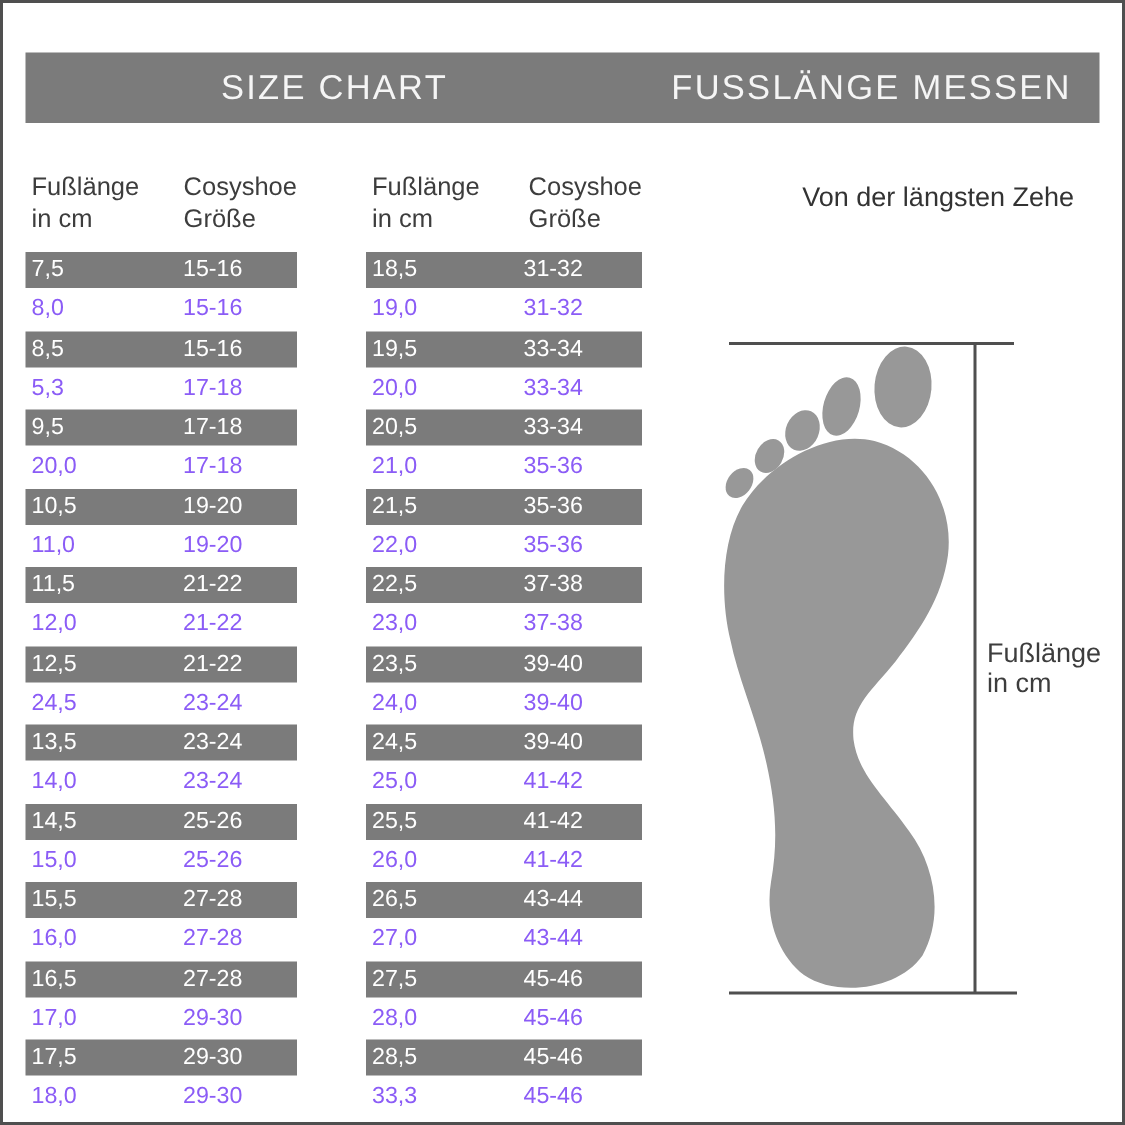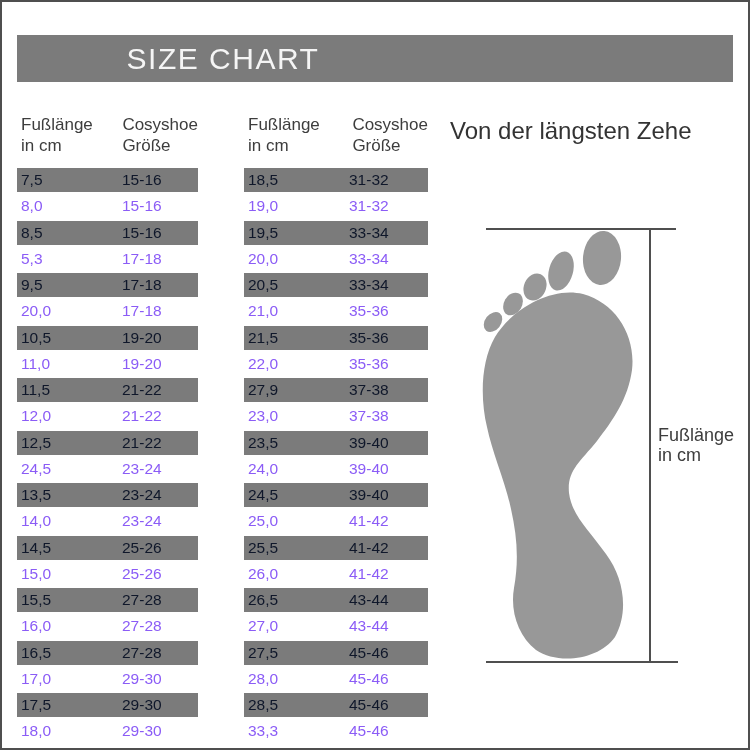--- a/index.html
+++ b/index.html
@@ -5,57 +5,58 @@
   * { margin: 0; padding: 0; box-sizing: border-box; }
   html, body { width: 750px; height: 750px; background: #ffffff; }
   body { font-family: "Liberation Sans", sans-serif; position: relative; overflow: hidden; }
 
   #page { position: absolute; inset: 0; width: 750px; height: 750px; background: #fff; }
   #frame { position: absolute; inset: 0; border: 2px solid #4f4f4f; pointer-events: none; }
 
   
   .header-bar { position: absolute; left: 17px; top: 35px; width: 716px; height: 47px; background: #7b7b7b; }
   .header-cell { position: absolute; top: 0; height: 47px; display: flex; align-items: center; justify-content: center;
-                 color: #f5f5f5; font-size: 30px; letter-spacing: 1.5px; font-weight: 400; }
+                 color: #f5f5f5; font-size: 23px; letter-spacing: 1.5px; font-weight: 400; }
   .header-cell.left  { left: 0; width: 412px; }
   .header-cell.right { left: 412px; width: 304px; }
 
   
   .size-table { position: absolute; top: 108px; }
   .size-table.t1 { left: 17px;  width: 181px; }
   .size-table.t2 { left: 244px; width: 184px; }
   .thead { height: 60px; padding-top: 6px; display: flex; color: #3d3d3d; font-size: 17px; line-height: 21px; }
   .thead .hc1 { width: 109px; padding-left: 4px; }
   .thead .hc2 { flex: 1; }
   .rows { width: 100%; }
   .row { height: 24px; margin-bottom: 2.25px; display: flex; align-items: center;
          font-size: 15.5px; color: #8b5cf6; }
-  .row.band { background: #7b7b7b; color: #0f172a; }
+  .row.band { background: #7b7b7b; color: #ffffff; }
   .row .c1 { width: 105px; padding-left: 4px; }
   .row .c2 { flex: 1; }
 
   
-  .instruction { position: absolute; left: 450px; top: 121px; width: 266px; text-align: left;
-                 color: #333333; font-size: 24px; line-height: 20.5px; font-weight: 400; }
+  .instruction { position: absolute; left: 450px; top: 121px; width: 266px; text-align: right;
+                 color: #333333; font-size: 18px; line-height: 20.5px; font-weight: 400; }
   .mline { position: absolute; background: #4f4f4f; }
   .mline.top      { left: 486px; top: 228px; width: 190px; height: 1.5px; }
   .mline.bottom   { left: 486px; top: 661px; width: 192px; height: 1.5px; }
   .mline.vertical { left: 649px; top: 228px; width: 1.5px; height: 434px; }
   .measure-label { position: absolute; left: 658px; top: 426px; color: #3d3d3d;
                    font-size: 18px; line-height: 19.5px; }
   .foot-svg { position: absolute; left: 455px; top: 225px; width: 190px; height: 445px; }
 </style>
 </head>
 <body>
 
 <div id="page">
   <div id="frame"></div>
 
   <div class="header-bar">
     <div class="header-cell left">SIZE CHART</div>
+    <div class="header-cell right">FUSSLÄNGE MESSEN</div>
   </div>
 
   <div class="size-table t1">
     <div class="thead">
       <div class="hc1">
         <div>Fußlänge</div>
         <div>in cm</div>
       </div>
       <div class="hc2">
         <div>Cosyshoe</div>
@@ -192,21 +193,21 @@
         </div>
         <div class="row band">
           <span class="c1">21,5</span>
           <span class="c2">35-36</span>
         </div>
         <div class="row">
           <span class="c1">22,0</span>
           <span class="c2">35-36</span>
         </div>
         <div class="row band">
-          <span class="c1">27,9</span>
+          <span class="c1">22,5</span>
           <span class="c2">37-38</span>
         </div>
         <div class="row">
           <span class="c1">23,0</span>
           <span class="c2">37-38</span>
         </div>
         <div class="row band">
           <span class="c1">23,5</span>
           <span class="c2">39-40</span>
         </div>

